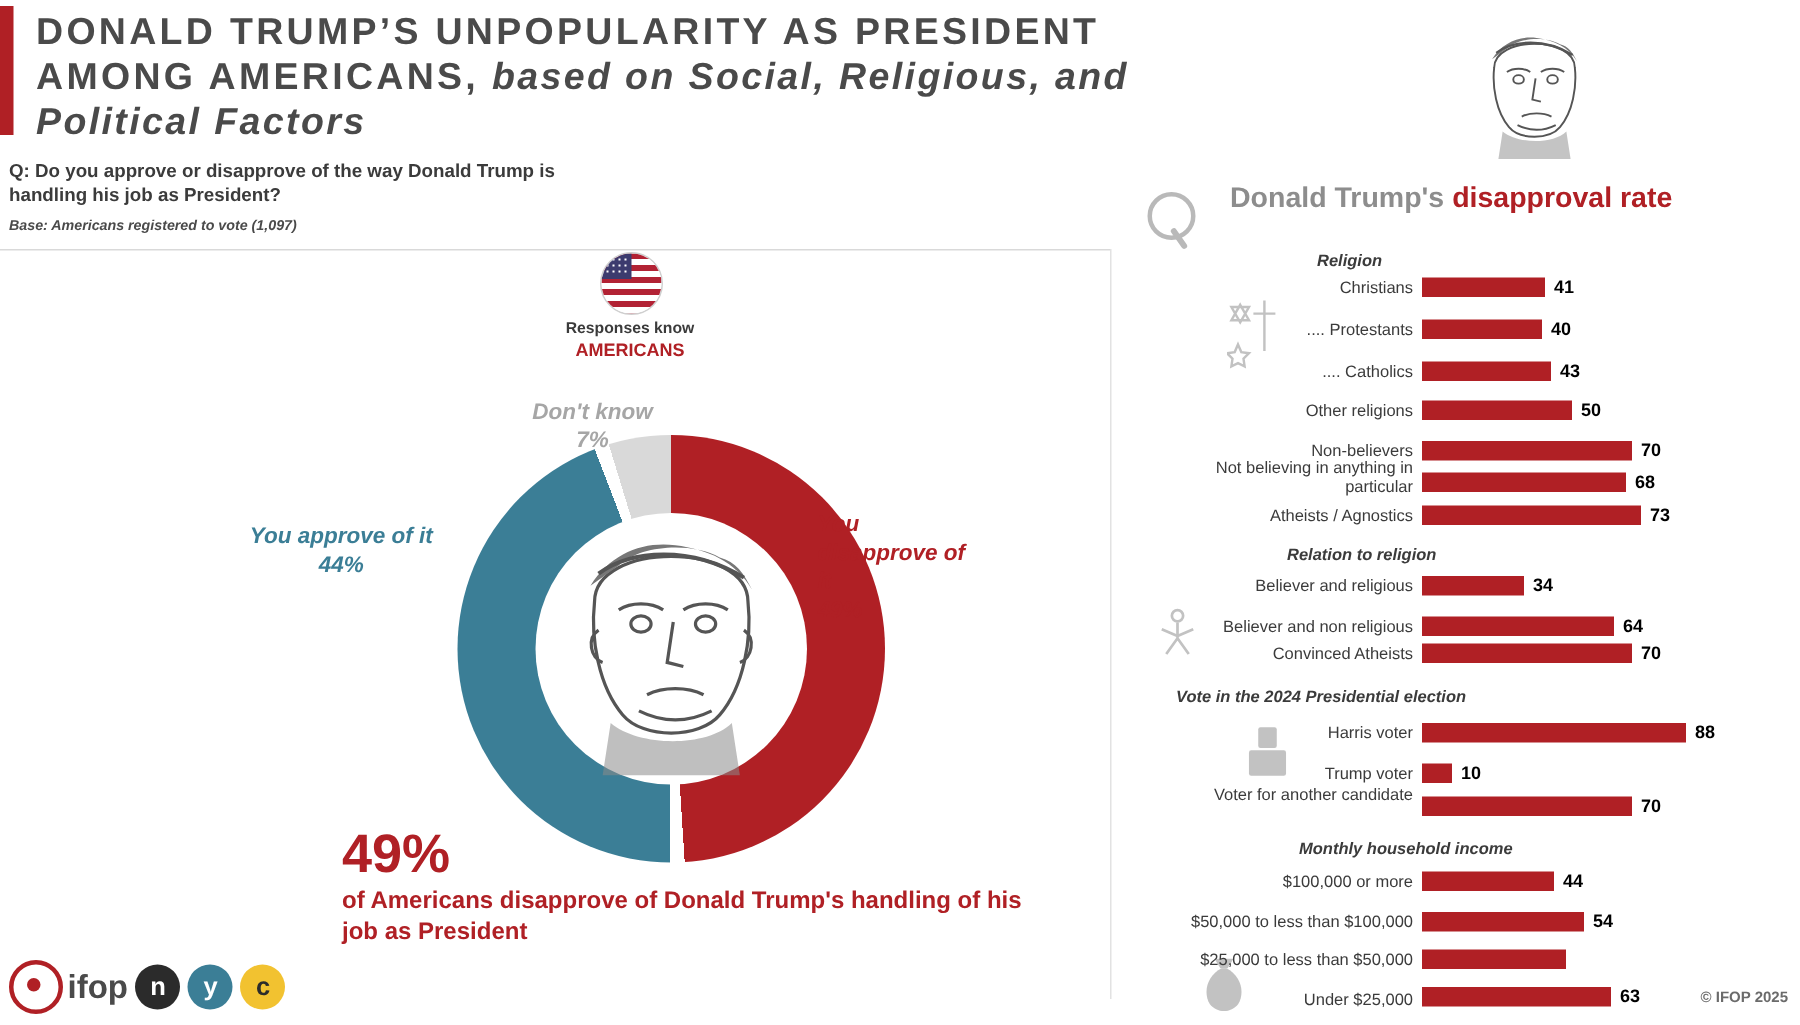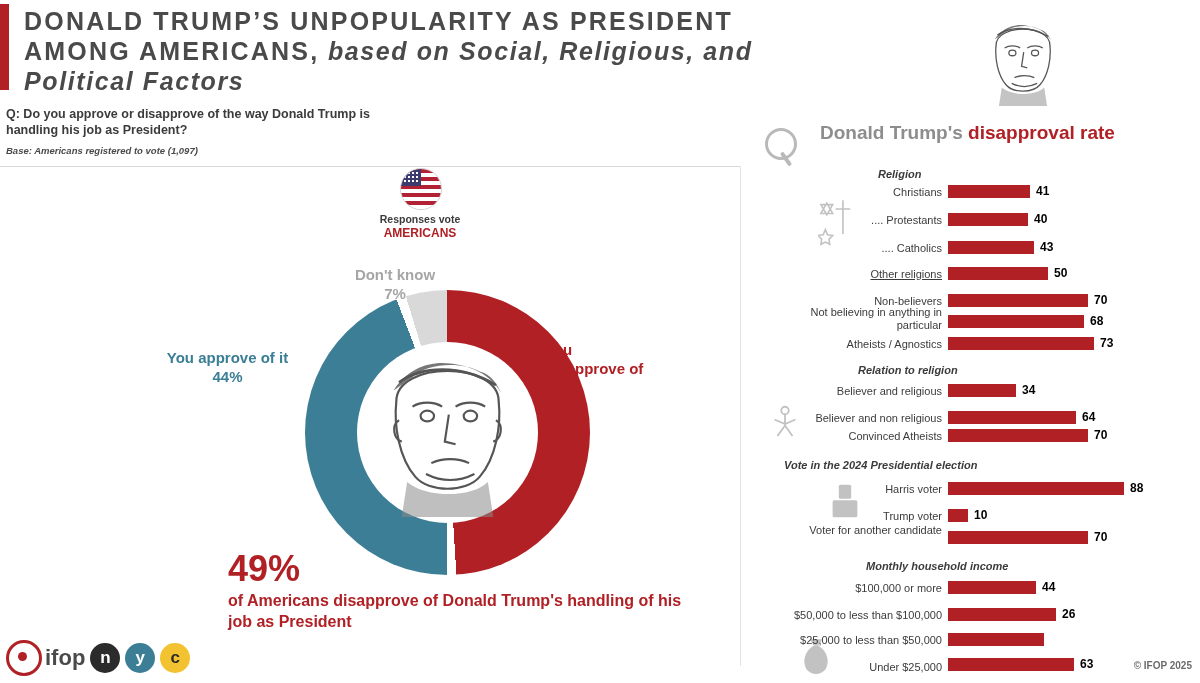--- a/index.html
+++ b/index.html
@@ -55,21 +55,21 @@
      background:conic-gradient(
         #b02025 0deg 176.4deg,
         #ffffff 176.4deg 180.4deg,
         #3b7e96 180.4deg 339.0deg,
         #ffffff 339.0deg 343.0deg,
         #d9d9d9 343.0deg 360deg);
   }
   .donut-hole{position:absolute;left:52px;top:52px;width:181px;height:181px;border-radius:50%;background:#fff;}
   .face{position:absolute;left:60px;top:52px;width:165px;height:175px;}
 
-  .lbl{position:absolute;font-weight:bold;line-height:19px;}
+  .lbl{position:absolute;font-weight:bold;line-height:19px;font-style:italic;}
   .lbl-dk{left:330px;top:265px;width:130px;text-align:center;color:#a6a6a6;font-size:15px;}
   .lbl-app{left:140px;top:348px;width:175px;text-align:center;color:#3b7e96;font-size:15px;}
   .lbl-dis{left:545px;top:340px;width:110px;color:#b02025;font-size:15px;}
 
   .big-stat{position:absolute;left:228px;top:548px;font-size:36px;font-weight:bold;color:#b02025;}
   .big-sub{position:absolute;left:228px;top:590px;width:480px;font-size:16px;font-weight:bold;color:#b02025;line-height:21px;}
 
   
   .magnifier{position:absolute;left:765px;top:128px;width:36px;height:40px;}
   .magnifier .glass{position:absolute;left:0;top:0;width:26px;height:26px;border:3px solid #b9b9b9;border-radius:50%;}
@@ -112,21 +112,21 @@
 <div class="question">Q: Do you approve or disapprove of the way Donald Trump is handling his job as President?</div>
 <div class="base">Base: Americans registered to vote (1,097)</div>
 <div class="divider"></div>
 <div class="vdivider"></div>
 
 <div class="flag">
   <div class="stripes"></div>
     <div class="canton"></div>
 </div>
 <div class="responses">
-  <span>Responses vote</span><br>
+  <span>Responses know</span><br>
   <span class="red">AMERICANS</span>
 </div>
 
 <div class="donut-wrap">
   <div class="donut"></div>
   <div class="donut-hole"></div>
   <svg class="face" viewBox="0 0 120 130">
     <g fill="none" stroke="#555" stroke-width="1.6">
       <path d="M22 44 C22 14 98 14 98 44 C100 62 96 86 84 100 C74 112 46 112 36 100 C24 86 20 62 22 44Z"></path>
       <path d="M20 36 C30 20 46 14 62 16 C78 18 92 24 100 38 C96 30 92 24 84 22 C70 14 44 16 34 26 Z" fill="#777" stroke="none"></path>
@@ -222,21 +222,21 @@
 <div class="bar-val" style="left:1036px;top:184px;">41</div>
 
 <div class="row-label" style="left:800px;top:214px;width:142px;">.... Protestants</div>
 <div class="bar" style="left:948px;top:213px;width:80px;"></div>
 <div class="bar-val" style="left:1034px;top:212px;">40</div>
 
 <div class="row-label" style="left:800px;top:242px;width:142px;">.... Catholics</div>
 <div class="bar" style="left:948px;top:241px;width:86px;"></div>
 <div class="bar-val" style="left:1040px;top:240px;">43</div>
 
-<div class="row-label" style="left:800px;top:268px;width:142px;text-decoration:underline;">Other religions</div>
+<div class="row-label" style="left:800px;top:268px;width:142px;">Other religions</div>
 <div class="bar" style="left:948px;top:267px;width:100px;"></div>
 <div class="bar-val" style="left:1054px;top:266px;">50</div>
 
 <div class="row-label" style="left:800px;top:295px;width:142px;">Non-believers</div>
 <div class="bar" style="left:948px;top:294px;width:140px;"></div>
 <div class="bar-val" style="left:1094px;top:293px;">70</div>
 
 <div class="row-label" style="left:790px;top:305px;width:152px;"></div>
 <div class="row-label" style="left:790px;top:306px;width:152px;line-height:13px;">Not believing in anything in particular</div>
 <div class="bar" style="left:948px;top:315px;width:136px;"></div>
@@ -272,21 +272,21 @@
 <div class="bar" style="left:948px;top:531px;width:140px;"></div>
 <div class="bar-val" style="left:1094px;top:530px;">70</div>
 
 <div class="group-title" style="left:866px;top:560px;">Monthly household income</div>
 <div class="row-label" style="left:800px;top:582px;width:142px;">$100,000 or more</div>
 <div class="bar" style="left:948px;top:581px;width:88px;"></div>
 <div class="bar-val" style="left:1042px;top:580px;">44</div>
 
 <div class="row-label" style="left:770px;top:609px;width:172px;">$50,000 to less than $100,000</div>
 <div class="bar" style="left:948px;top:608px;width:108px;"></div>
-<div class="bar-val" style="left:1062px;top:607px;">26</div>
+<div class="bar-val" style="left:1062px;top:607px;">54</div>
 
 <div class="row-label" style="left:770px;top:634px;width:172px;">$25,000 to less than $50,000</div>
 <div class="bar" style="left:948px;top:633px;width:96px;"></div>
 
 <div class="row-label" style="left:800px;top:661px;width:142px;">Under $25,000</div>
 <div class="bar" style="left:948px;top:658px;width:126px;"></div>
 <div class="bar-val" style="left:1080px;top:657px;">63</div>
 
 <div class="logo">
   <div class="ifop-mark"></div>

